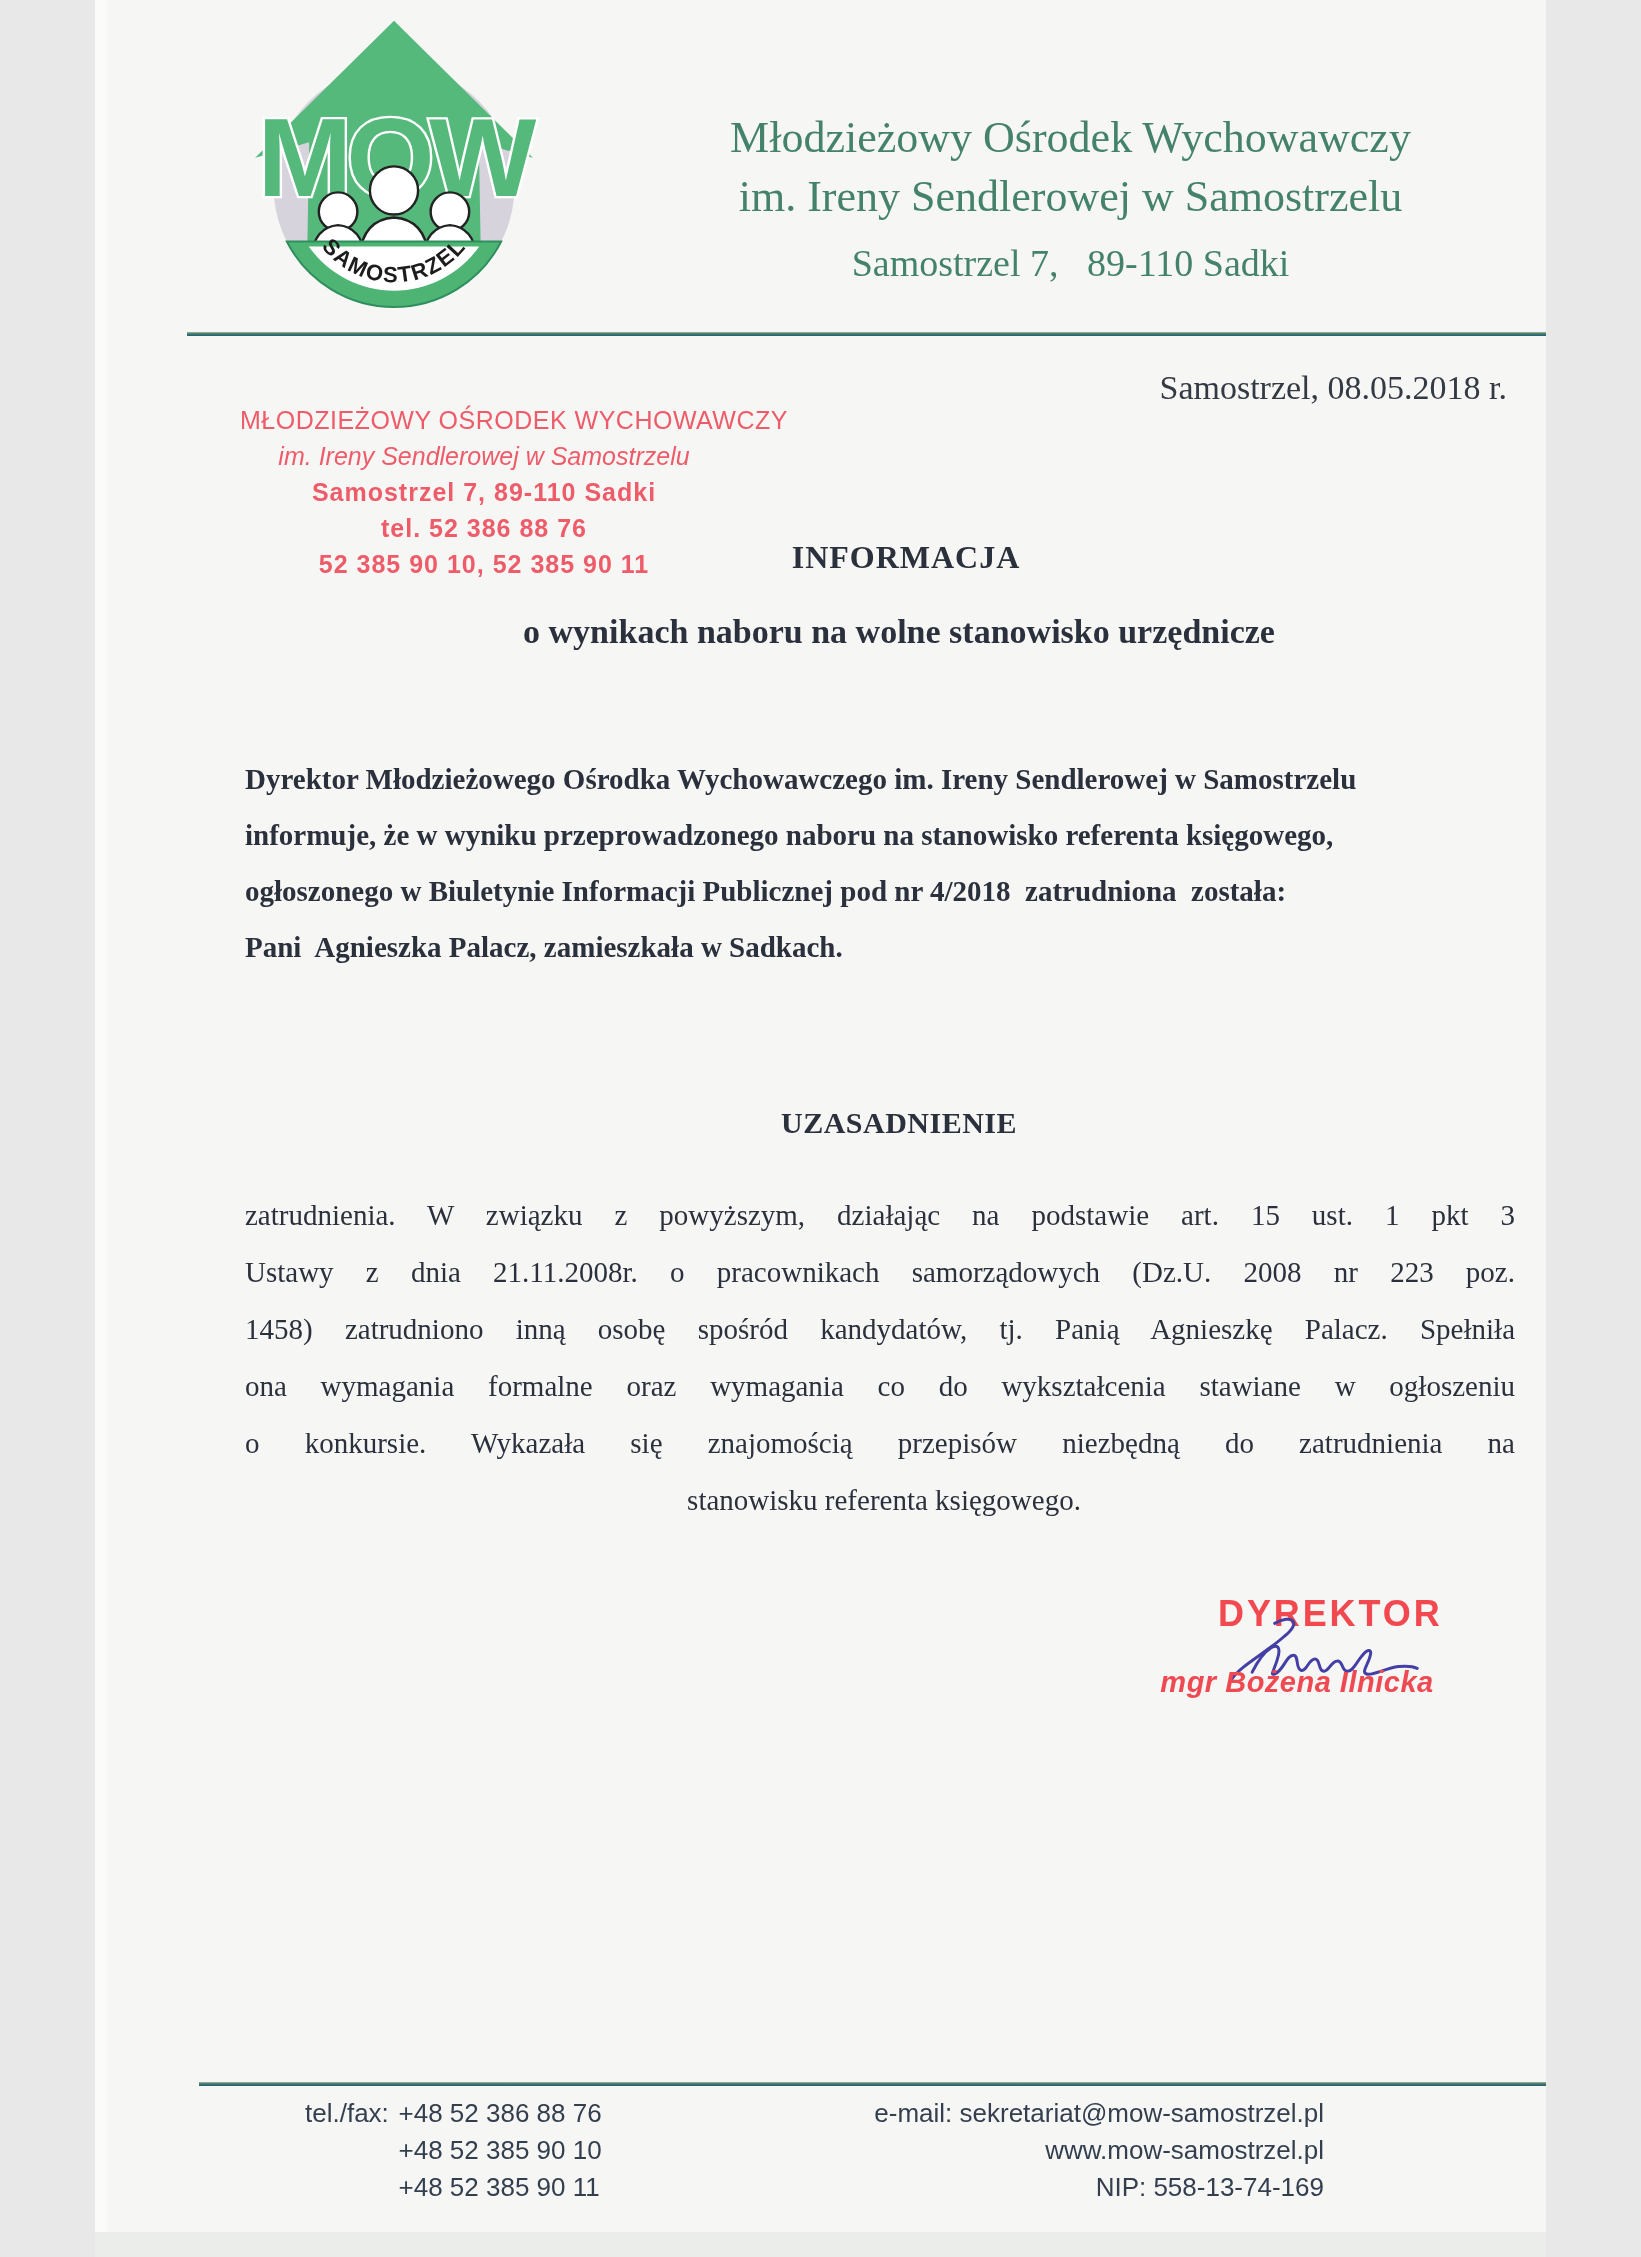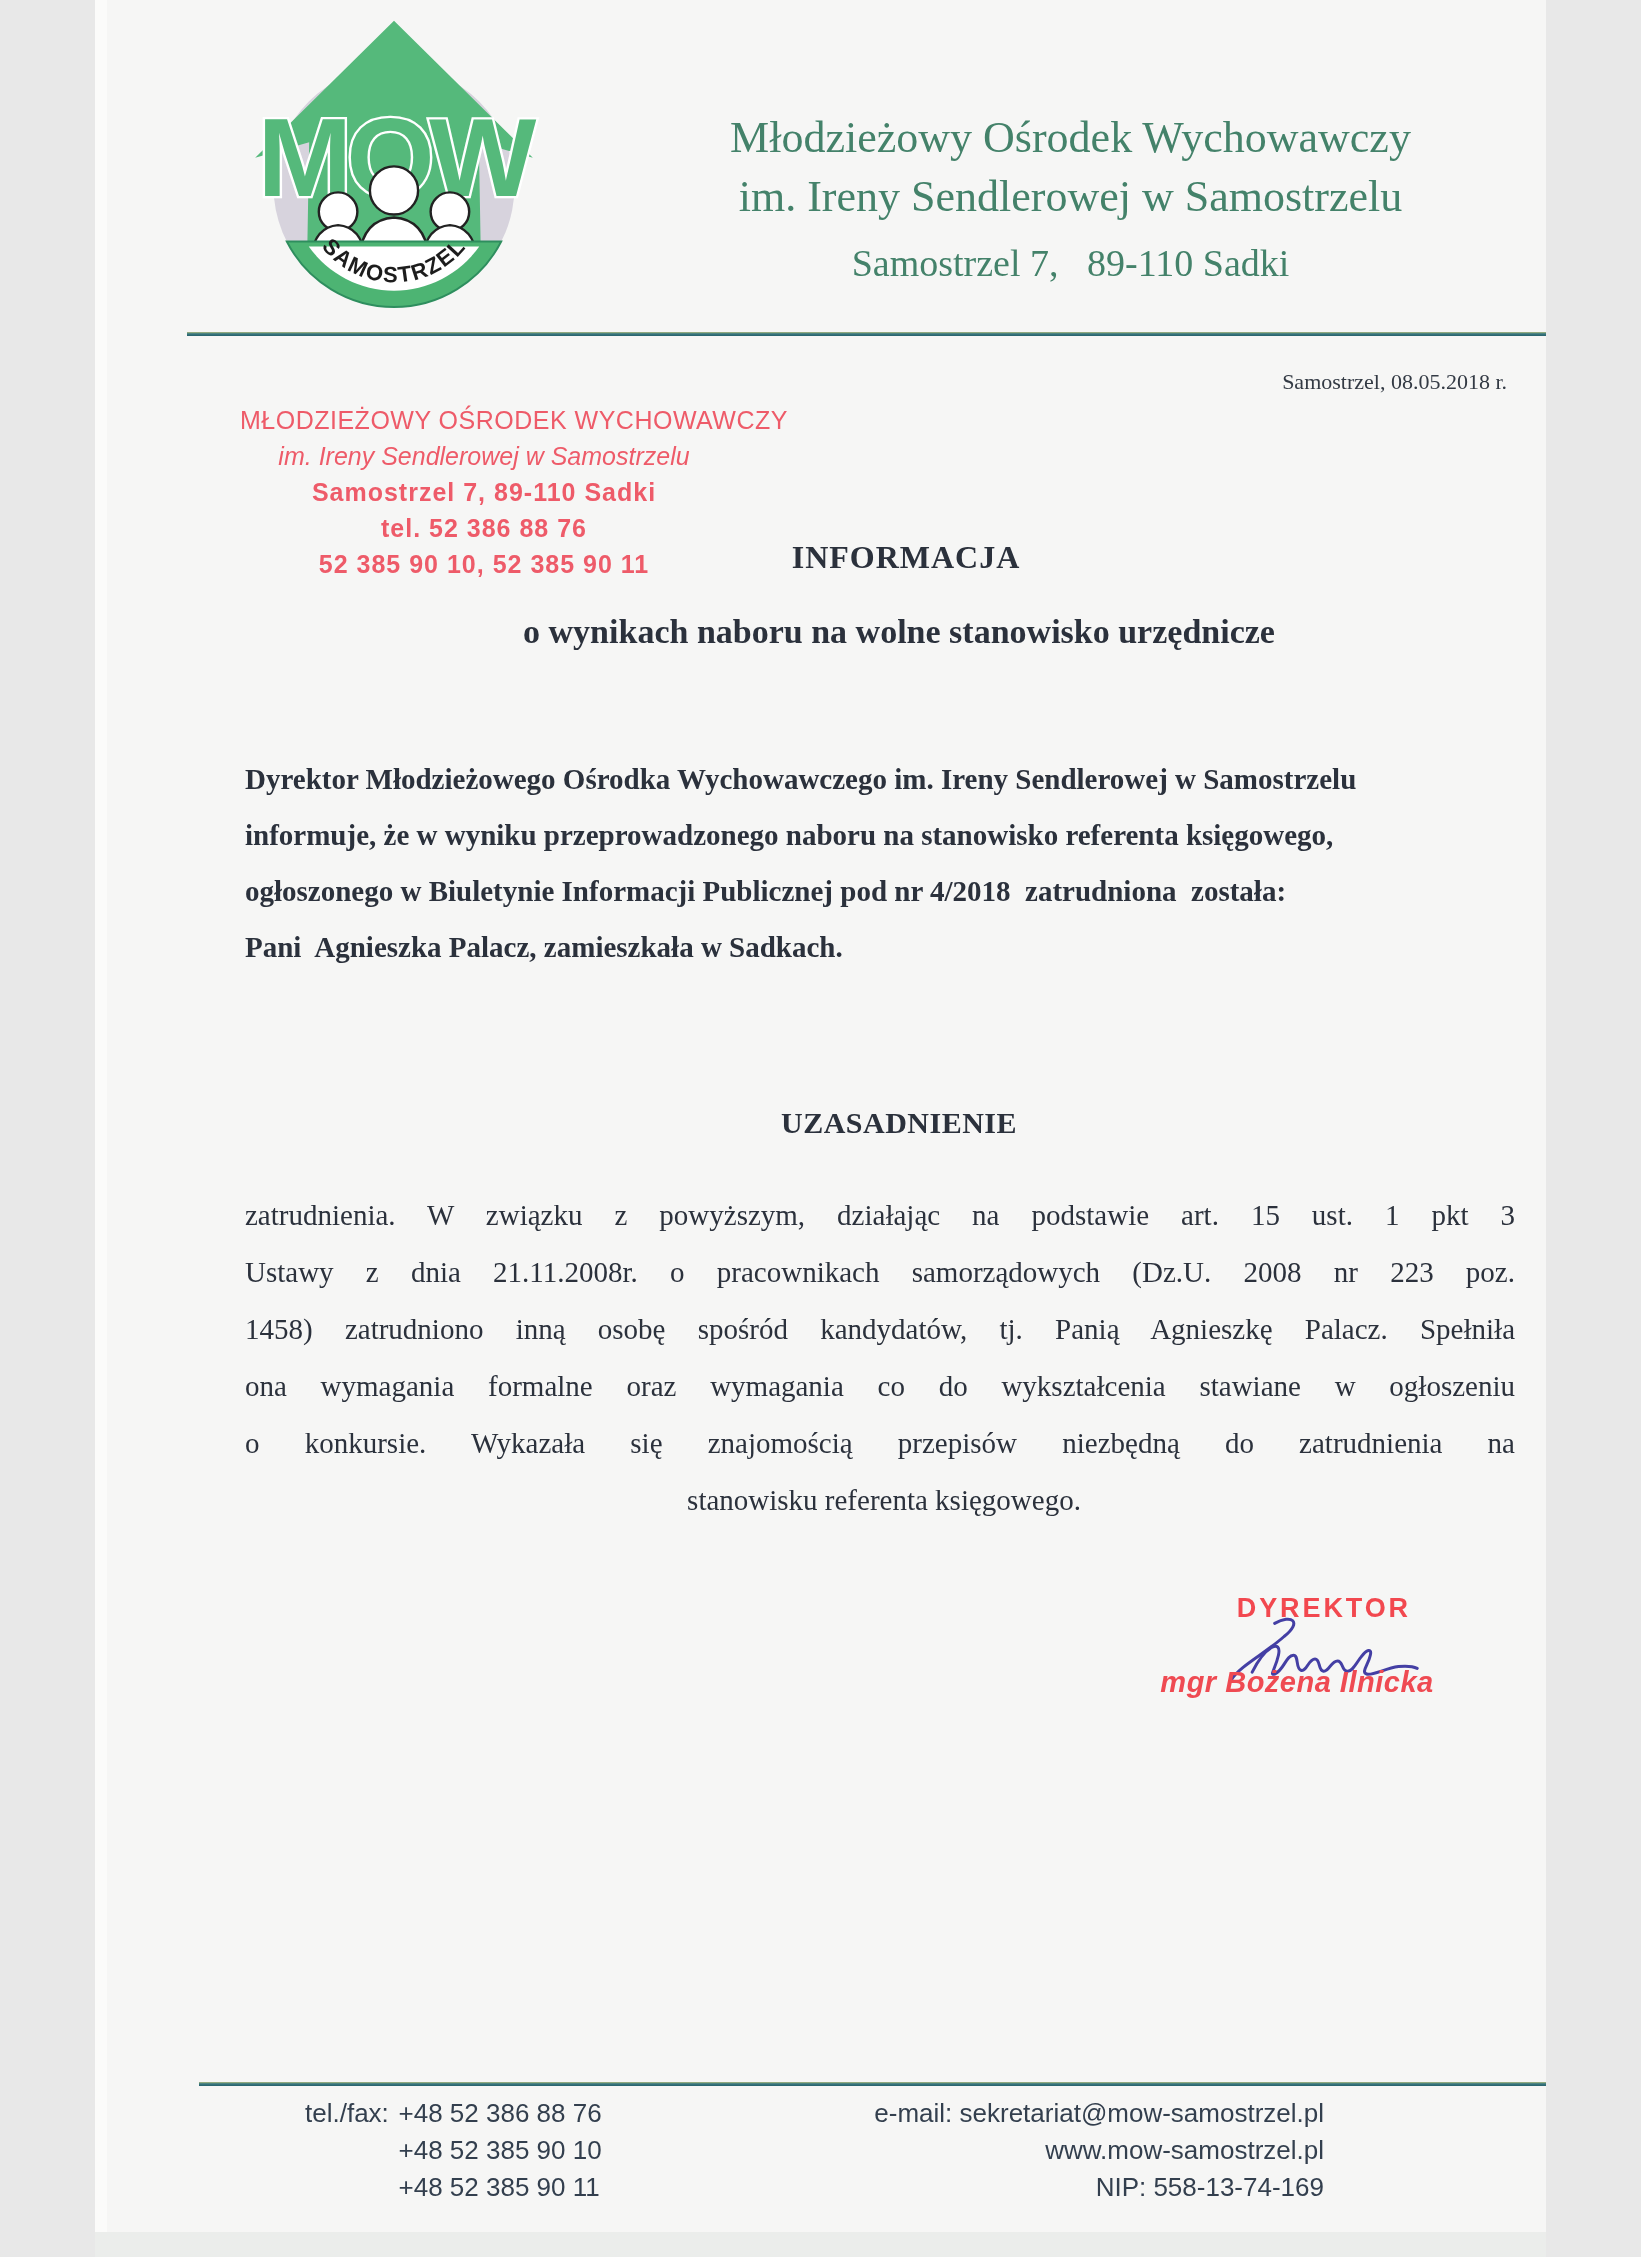--- a/index.html
+++ b/index.html
@@ -16,21 +16,21 @@
   .edge-bottom { left:0; bottom:0; width:100%; height:25px; background:#ebedeb; }
 
   
   .org-header { left:536px; top:108px; width:879px; text-align:center; color:#44826a; }
   .org-line   { font-size:44px; line-height:59px; white-space:pre; }
   .org-addr   { font-size:38px; line-height:46px; margin-top:13.5px; white-space:pre; }
   .rule { height:3.9px; background:linear-gradient(180deg,#b4bb7e 0%,#3a7a80 45%,#27606c 100%); }
   .rule-top    { left:92px;  top:332px;  width:1448px; }
   .rule-bottom { left:104px; top:2082px; width:1441px; }
 
-  .dateline { left:869px; top:369px; width:543px; text-align:right; font-size:22px; color:#333a44; }
+  .dateline { left:869px; top:369px; width:543px; text-align:right; font-size:34px; color:#333a44; }
 
   
   .stamp { left:145px; top:402px; width:488px; text-align:center; color:#ee5b69;
            font-family:"Liberation Sans", sans-serif; }
   .stamp div { line-height:36px; white-space:pre; }
   .stamp .s1 { font-size:25px; letter-spacing:0.5px; }
   .stamp .s2 { font-size:25px; font-style:italic; }
   .stamp .s3, .stamp .s4, .stamp .s5 { font-size:25px; font-weight:bold; letter-spacing:1px; }
 
   .doc-title    { left:0; top:539px;  width:1622px; text-align:center; font-size:32px; font-weight:bold; letter-spacing:1px; }
@@ -40,21 +40,21 @@
   .para1 { left:150px; top:751px; width:1284px; font-size:29px; }
   .para1 .pline { height:56px; line-height:56px; white-space:pre;font-weight:bold; }
   .para1 .pbold { font-weight:bold; }
 
   .para2 { left:150px; top:1187px; width:1270px; font-size:29px; }
   .para2 .jline { height:57px; line-height:57px; text-align:justify; overflow:hidden; }
   .para2 .jline::after { content:""; display:inline-block; width:100%; height:0; }
   .para2 .jfirst { text-indent:62px; }
   .para2 .jlast  { height:57px; line-height:57px; text-align:center;margin-left:8px; }
 
-  .sig-role { left:1123px; top:1593px; width:193px; text-align:right; font-size:27px; font-weight:bold;
+  .sig-role { left:1123px; top:1593px; width:193px; text-align:left; font-size:36px; font-weight:bold;
               letter-spacing:2.9px; color:#f2484f; font-family:"Liberation Sans", sans-serif; }
   .sig-name { left:1057px; top:1666px; width:290px; text-align:center; font-size:29px; font-weight:bold;
               font-style:italic; color:#ef4a52; font-family:"Liberation Sans", sans-serif; letter-spacing:0.5px; }
 
   .footer-left { left:210px; top:2095px; display:flex; gap:9.7px; font-size:26px; color:#333f4e;
                  font-family:"Liberation Sans", sans-serif; }
   .footer-left .num { line-height:37px; }
   .footer-left .lbl { line-height:37px; }
   .footer-right { right:222px; top:2095px; width:579px; text-align:right; font-size:26px; color:#333f4e;
                   font-family:"Liberation Sans", sans-serif; }

